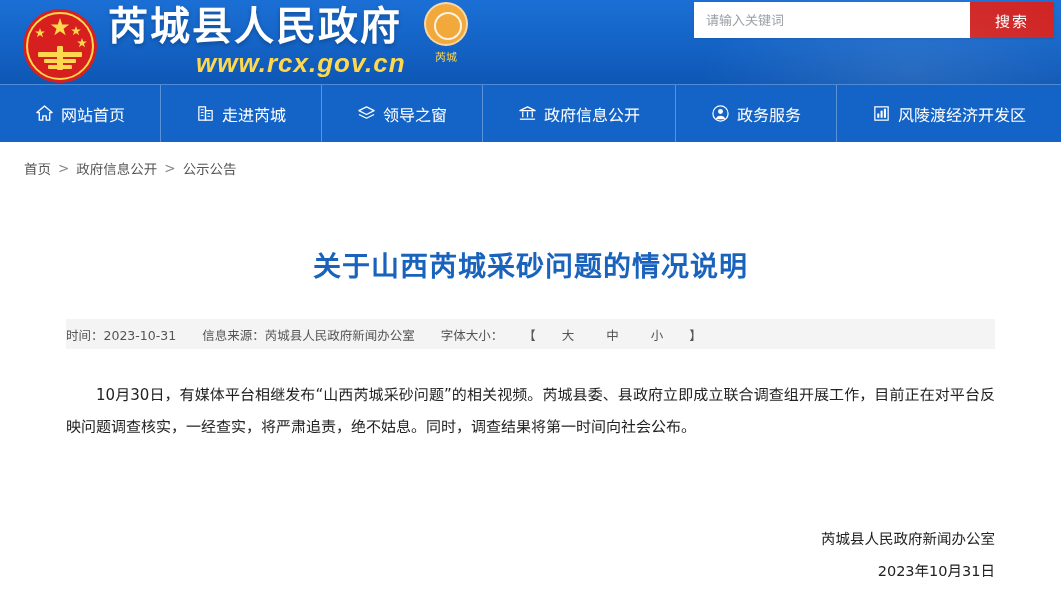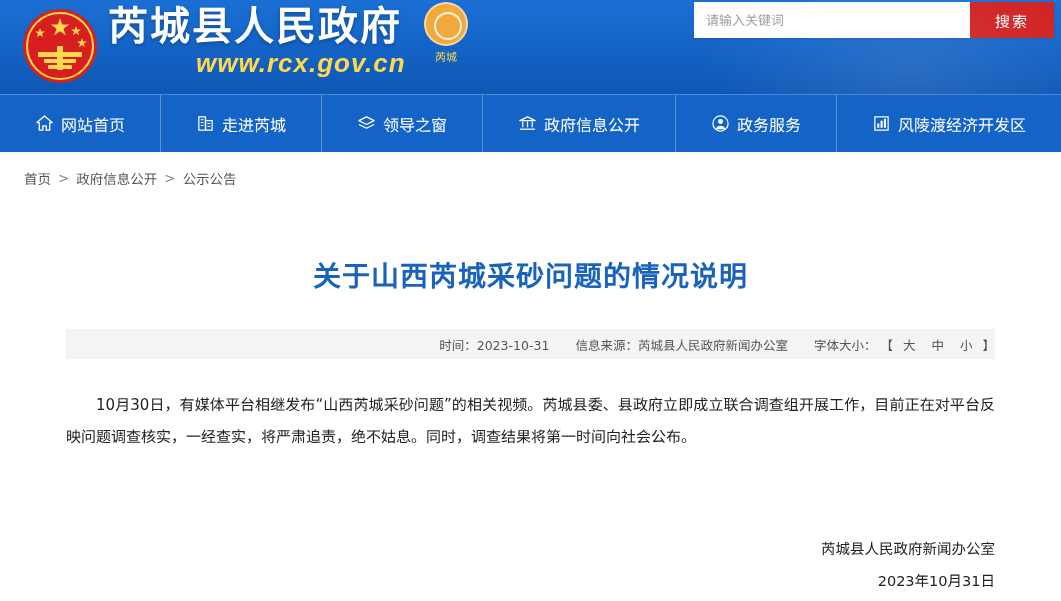--- a/index.html
+++ b/index.html
@@ -7,21 +7,21 @@
     margin: 0; padding: 0;
     width: 1061px; height: 601px;
     font-family: "Liberation Sans", sans-serif;
     background: #ffffff;
     overflow: hidden;
   }
 
   
   .banner {
     position: relative;
-    height: 94px;
+    height: 84px;
     background: linear-gradient(180deg, #1b6fd4 0%, #1565c8 45%, #0e57b5 100%);
     overflow: hidden;
   }
   .banner::after {
     content: "";
     position: absolute;
     right: -60px; top: -40px;
     width: 420px; height: 220px;
     background: radial-gradient(ellipse at center, rgba(255,255,255,0.10) 0%, rgba(255,255,255,0) 70%);
     pointer-events: none;
@@ -161,27 +161,27 @@
     font-size: 28px;
     font-weight: bold;
     letter-spacing: 1px;
   }
   .meta {
     margin: 35px 33px 0 33px;
     height: 30px;
     background: #f4f4f4;
     display: flex;
     align-items: center;
-    justify-content: flex-end;
+    justify-content: flex-start;
     gap: 26px;
     font-size: 12.5px;
     color: #555;
     font-family: "DejaVu Sans", sans-serif;
   }
-  .meta .fs-group { display: inline-flex; align-items: center; gap: 4px; }
+  .meta .fs-group { display: inline-flex; align-items: center; gap: 20px; }
   .meta .fs-group .b { color: #555; }
   .meta .fs-opt { cursor: pointer; padding: 0 6px; }
 
   .body-text {
     margin: 30px 33px 0 33px;
     font-family: "DejaVu Sans", sans-serif;
     font-size: 15px;
     line-height: 32px;
     color: #222;
     text-align: justify;

